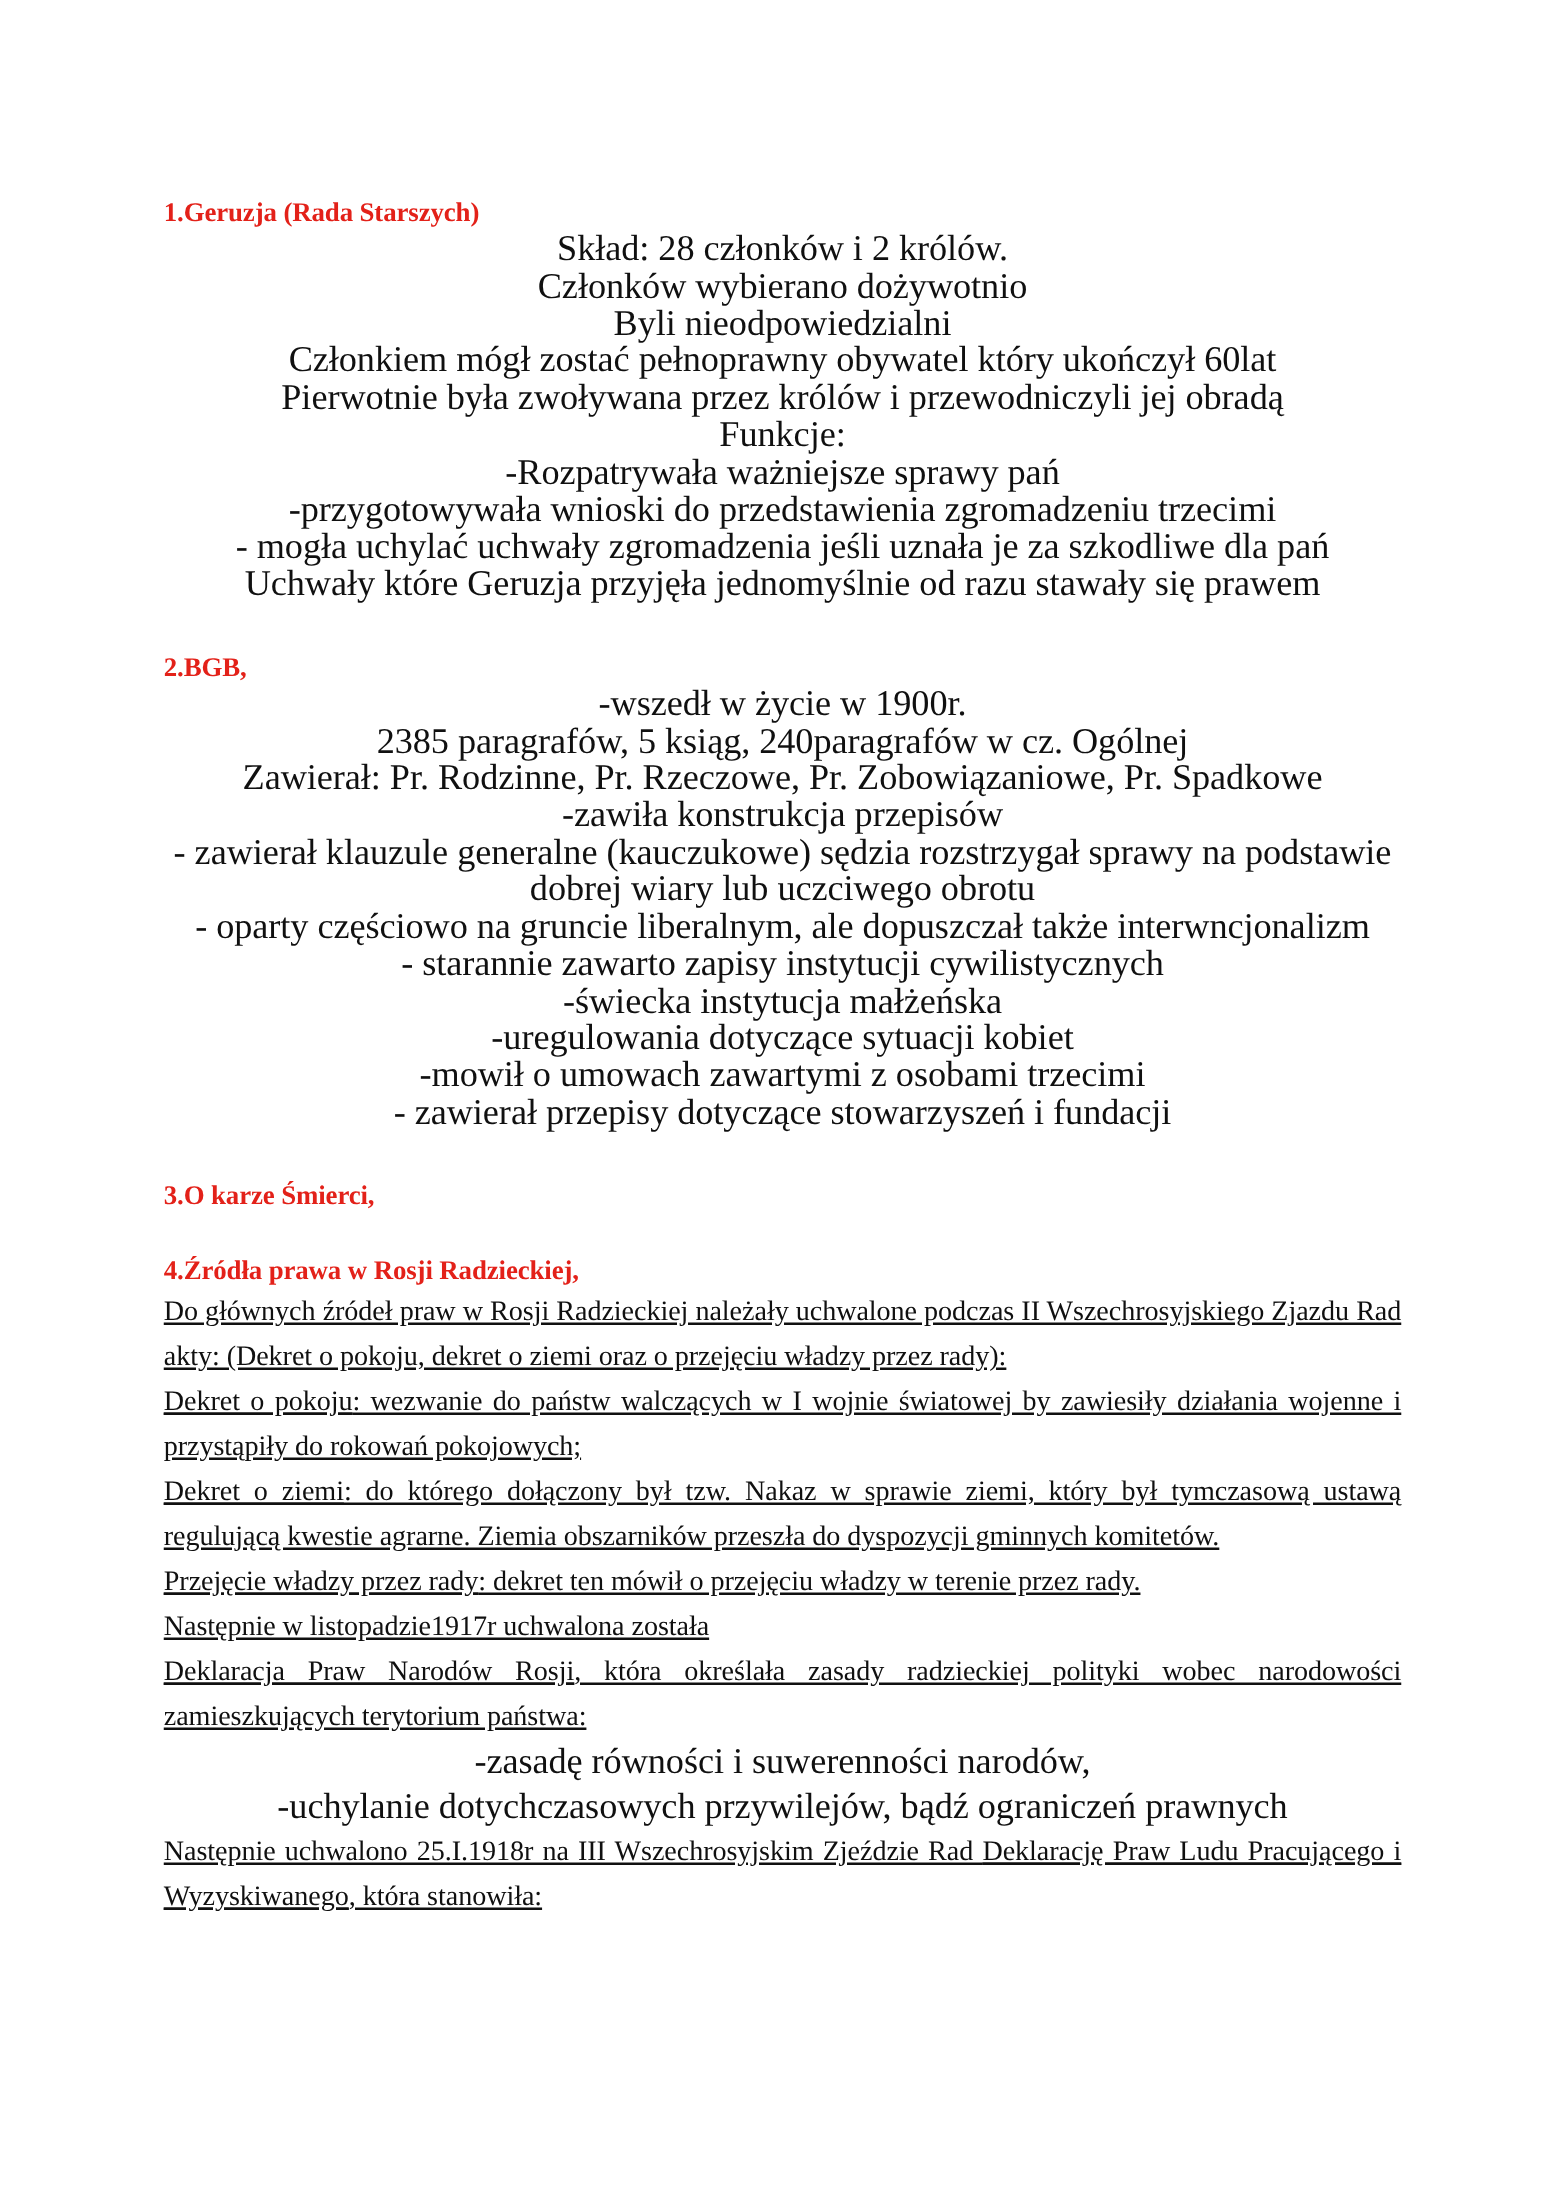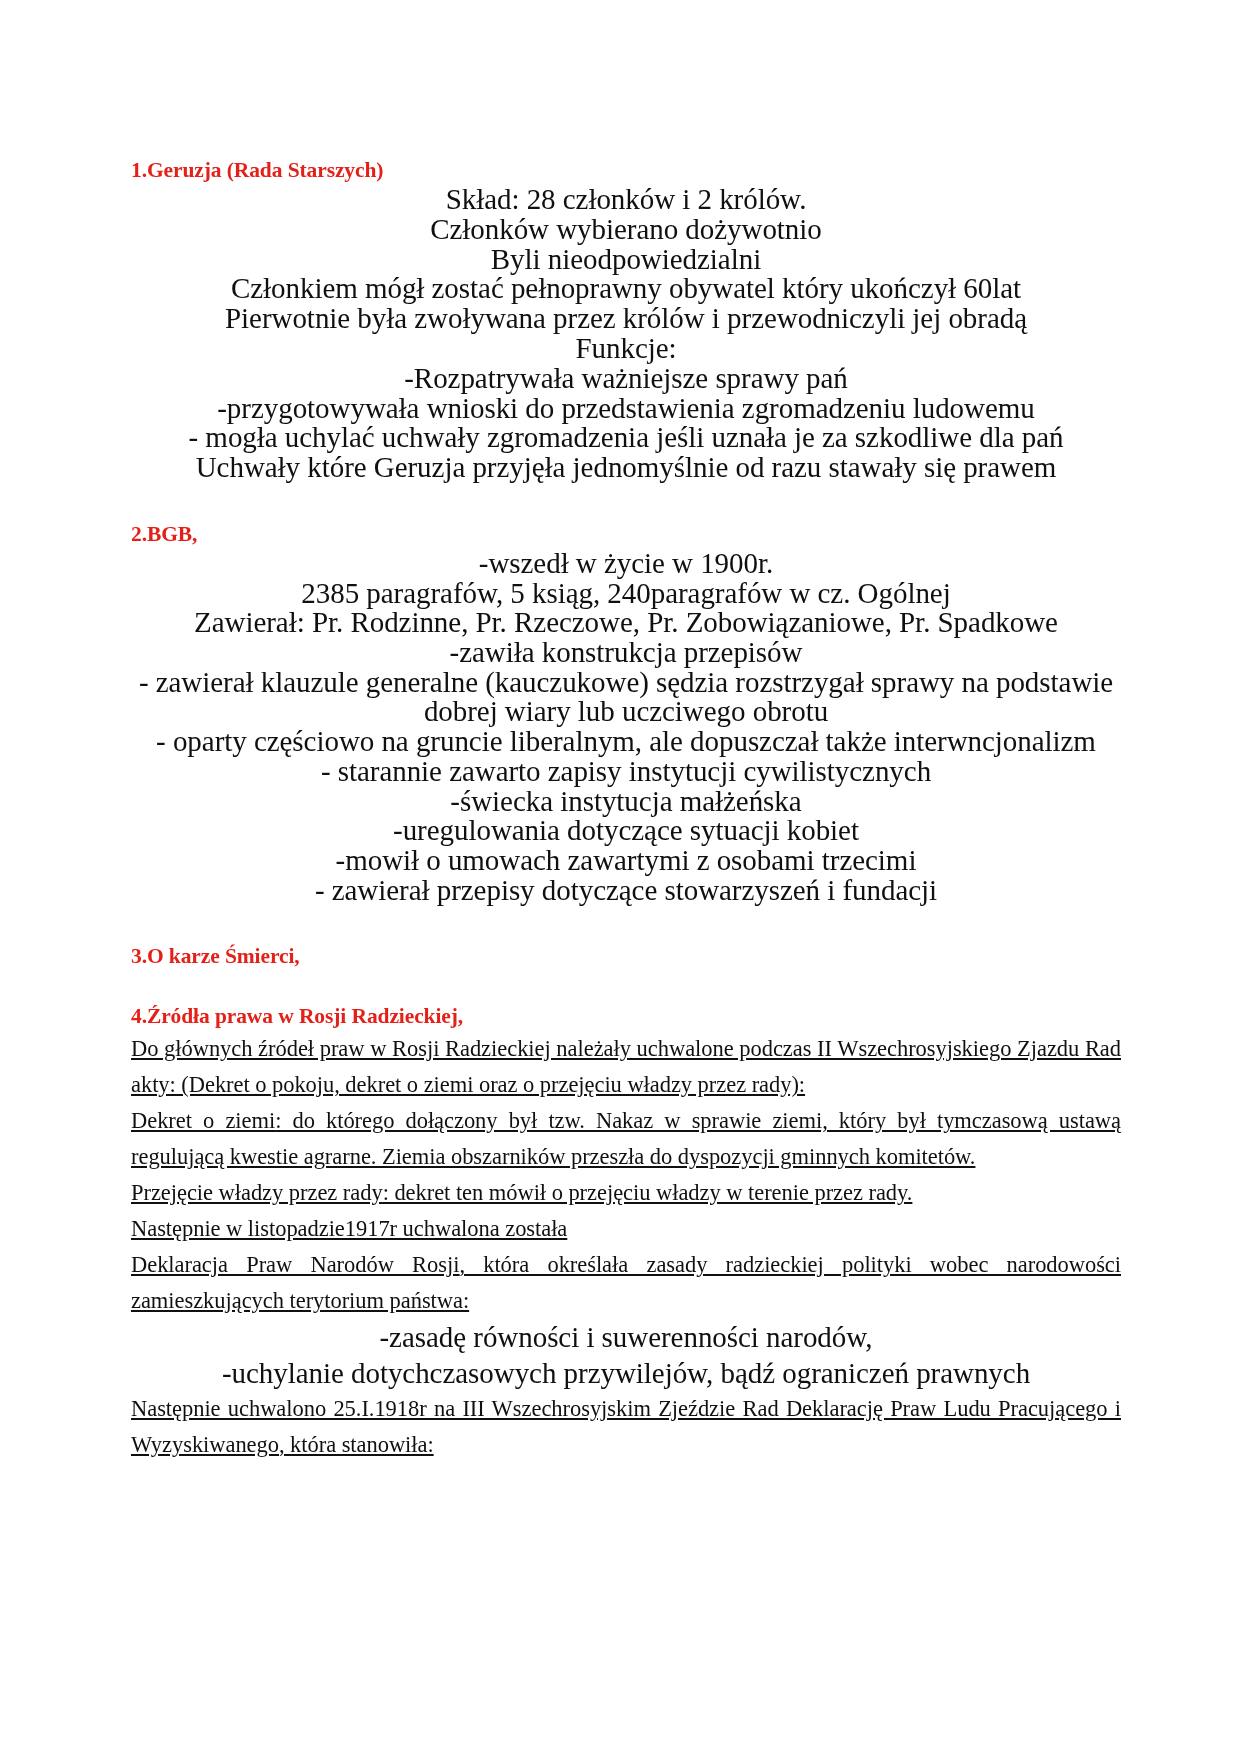--- a/index.html
+++ b/index.html
@@ -66,21 +66,21 @@
 
     <div class="sec1">
       <div class="heading">1.Geruzja (Rada Starszych)</div>
       <div class="line">Skład: 28 członków i 2 królów.</div>
       <div class="line">Członków wybierano dożywotnio</div>
       <div class="line">Byli nieodpowiedzialni</div>
       <div class="line">Członkiem mógł zostać pełnoprawny obywatel który ukończył 60lat</div>
       <div class="line">Pierwotnie była zwoływana przez królów i przewodniczyli jej obradą</div>
       <div class="line">Funkcje:</div>
       <div class="line">-Rozpatrywała ważniejsze sprawy pań</div>
-      <div class="line">-przygotowywała wnioski do przedstawienia zgromadzeniu ludowemu</div>
+      <div class="line">-przygotowywała wnioski do przedstawienia zgromadzeniu trzecimi</div>
       <div class="line">- mogła uchylać uchwały zgromadzenia jeśli uznała je za szkodliwe dla pań</div>
       <div class="line">Uchwały które Geruzja przyjęła jednomyślnie od razu stawały się prawem</div>
     </div>
 
     <div class="gap-lg"></div>
 
     <div class="sec2">
       <div class="heading">2.BGB,</div>
       <div class="line">-wszedł w życie w 1900r.</div>
       <div class="line">2385 paragrafów, 5 ksiąg, 240paragrafów w cz. Ogólnej</div>
@@ -101,20 +101,21 @@
       <div class="heading">3.O karze Śmierci,</div>
     </div>
 
     <div class="gap-md"></div>
 
     <div class="sec4">
       <div class="heading">4.Źródła prawa w Rosji Radzieckiej,</div>
 
       <div class="para"><span>Do głównych źródeł praw w Rosji Radzieckiej należały uchwalone podczas II Wszechrosyjskiego Zjazdu Rad akty:  (Dekret o pokoju, dekret o ziemi oraz o przejęciu władzy przez rady):</span></div>
 
+      <div class="para"><span class="u">Dekret o pokoju</span><span>: wezwanie do państw walczących w I wojnie światowej by zawiesiły działania wojenne i przystąpiły do rokowań pokojowych;</span></div>
 
       <div class="para"><span class="u">Dekret o ziemi</span><span>: do którego dołączony był tzw. Nakaz w sprawie ziemi, który był tymczasową ustawą regulującą kwestie agrarne. Ziemia obszarników przeszła do dyspozycji gminnych komitetów.</span></div>
 
       <div class="para"><span class="u">Przejęcie władzy przez rady</span><span>: dekret ten mówił o przejęciu władzy w terenie przez rady.</span></div>
 
       <div class="para" style="text-align:left"><span>Następnie w listopadzie1917r uchwalona została</span></div>
 
       <div class="para"><span class="u">Deklaracja Praw Narodów Rosji</span><span>, która określała zasady radzieckiej polityki wobec narodowości zamieszkujących terytorium państwa:</span></div>
 
       <div class="line sec4-bullet" style="line-height:36px">-zasadę równości i suwerenności narodów,</div>

